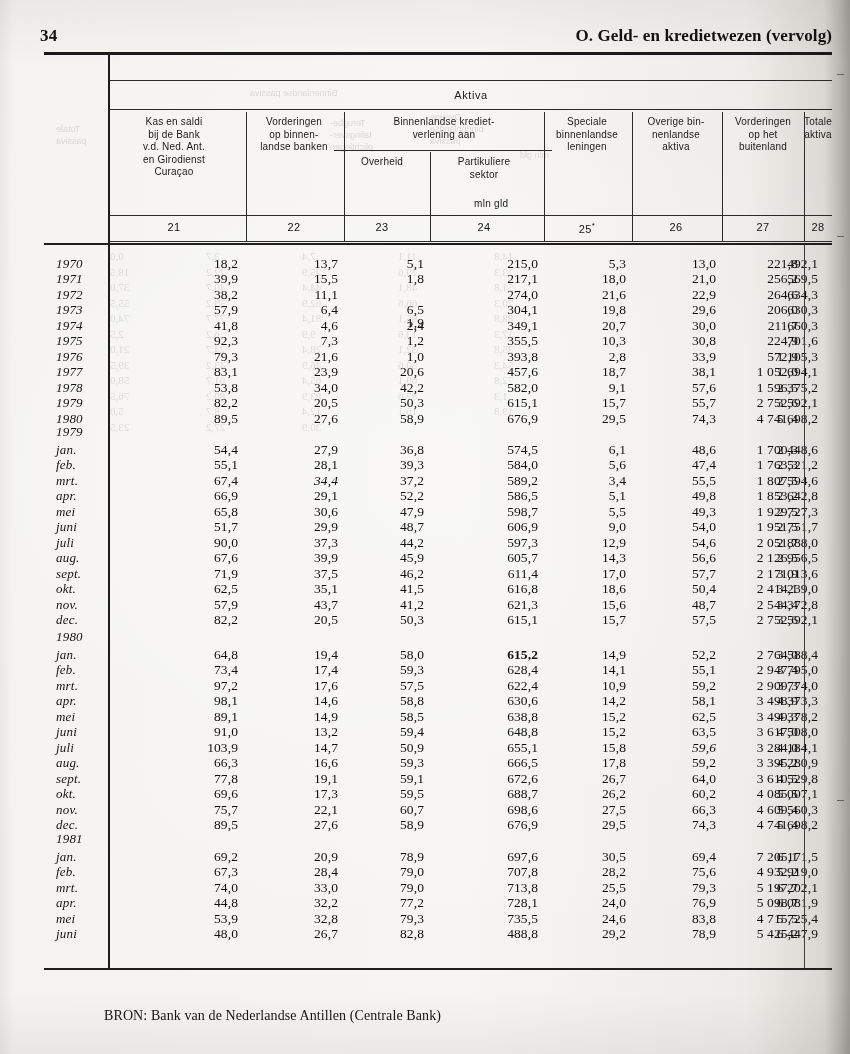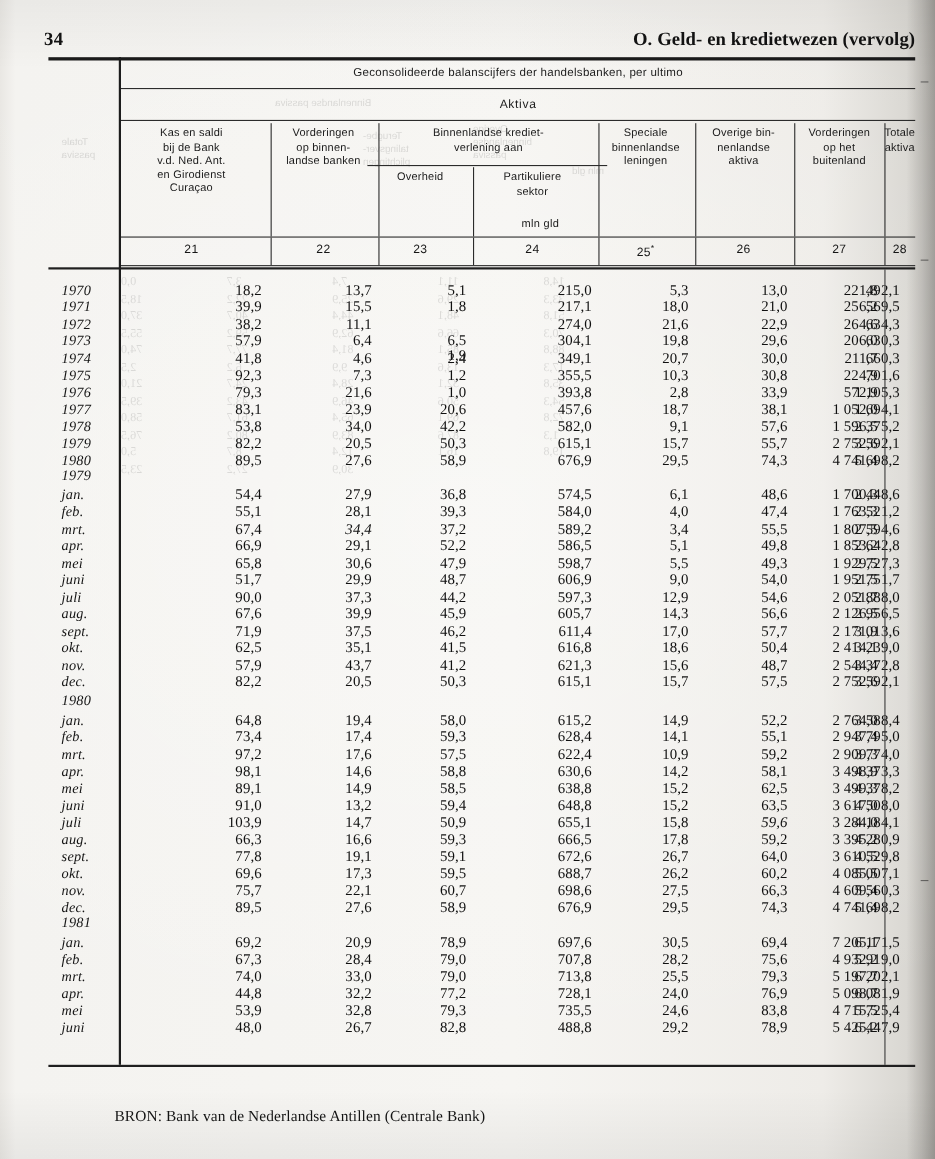--- a/index.html
+++ b/index.html
@@ -190,21 +190,20 @@
 
 <div id="page"></div>
 
 <div class="pagenum">34</div>
 <div class="runhead">O.  Geld- en kredietwezen (vervolg)</div>
 
 <div id="tablewrap">
   <div class="rule-top"></div>
   <div class="vrule-label"></div>
 
-  <div class="headband" id="band-consol">Geconsolideerde balanscijfers der handelsbanken, per ultimo</div>
   <div class="rule-thin" style="left:66px; top:28px; width:722px; height:1px;"></div>
 
   <div class="headband" id="band-aktiva">Aktiva</div>
   <div class="rule-thin" style="left:66px; top:57px; width:722px; height:1px;"></div>
 
   <div id="headcells">
       <div class="grouphead" style="left: 292px; top: 64px; width: 216px;"><span>Binnenlandse krediet-</span><br><span>verlening aan</span></div>
       <div class="rule-thin" style="left: 290px; top: 98px; width: 218px; height: 1px;"></div>
       <div class="colhead" style="left: 71px; top: 64px; width: 118px;"><span>Kas en saldi</span><br><span>bij de Bank</span><br><span>v.d. Ned. Ant.</span><br><span>en Girodienst</span><br><span>Curaçao</span></div>
       <div class="colnum" style="left: 90px; top: 169px; width: 80px;">21</div>
@@ -351,21 +350,21 @@
       <div class="cell" style="left: 340px; top: 390px; width: 160px; padding-right: 6px; box-sizing: border-box;">574,5</div>
       <div class="cell" style="left: 428px; top: 390px; width: 160px; padding-right: 6px; box-sizing: border-box;">6,1</div>
       <div class="cell" style="left: 518px; top: 390px; width: 160px; padding-right: 6px; box-sizing: border-box;">48,6</div>
       <div class="cell" style="left: 600px; top: 390px; width: 160px; padding-right: 6px; box-sizing: border-box;">1 700,3</div>
       <div class="cell" style="left: 628px; top: 390px; width: 160px; padding-right: 14px; box-sizing: border-box;">2 448,6</div>
       <div class="rowlabel" style="left: 12px; top: 405.45px;">feb.</div>
       <div class="cell" style="left: 40px; top: 405.45px; width: 160px; padding-right: 6px; box-sizing: border-box;">55,1</div>
       <div class="cell" style="left: 140px; top: 405.45px; width: 160px; padding-right: 6px; box-sizing: border-box;">28,1</div>
       <div class="cell" style="left: 226px; top: 405.45px; width: 160px; padding-right: 6px; box-sizing: border-box;">39,3</div>
       <div class="cell" style="left: 340px; top: 405.45px; width: 160px; padding-right: 6px; box-sizing: border-box;">584,0</div>
-      <div class="cell" style="left: 428px; top: 405.45px; width: 160px; padding-right: 6px; box-sizing: border-box;">4,0</div>
+      <div class="cell" style="left: 428px; top: 405.45px; width: 160px; padding-right: 6px; box-sizing: border-box;">5,6</div>
       <div class="cell" style="left: 518px; top: 405.45px; width: 160px; padding-right: 6px; box-sizing: border-box;">47,4</div>
       <div class="cell" style="left: 600px; top: 405.45px; width: 160px; padding-right: 6px; box-sizing: border-box;">1 763,3</div>
       <div class="cell" style="left: 628px; top: 405.45px; width: 160px; padding-right: 14px; box-sizing: border-box;">2 521,2</div>
       <div class="rowlabel" style="left: 12px; top: 420.9px;">mrt.</div>
       <div class="cell" style="left: 40px; top: 420.9px; width: 160px; padding-right: 6px; box-sizing: border-box;">67,4</div>
       <div class="cell" style="left: 140px; top: 420.9px; width: 160px; padding-right: 6px; box-sizing: border-box; font-style: italic;">34,4</div>
       <div class="cell" style="left: 226px; top: 420.9px; width: 160px; padding-right: 6px; box-sizing: border-box;">37,2</div>
       <div class="cell" style="left: 340px; top: 420.9px; width: 160px; padding-right: 6px; box-sizing: border-box;">589,2</div>
       <div class="cell" style="left: 428px; top: 420.9px; width: 160px; padding-right: 6px; box-sizing: border-box;">3,4</div>
       <div class="cell" style="left: 518px; top: 420.9px; width: 160px; padding-right: 6px; box-sizing: border-box;">55,5</div>
@@ -450,21 +449,21 @@
       <div class="cell" style="left: 340px; top: 559.95px; width: 160px; padding-right: 6px; box-sizing: border-box;">615,1</div>
       <div class="cell" style="left: 428px; top: 559.95px; width: 160px; padding-right: 6px; box-sizing: border-box;">15,7</div>
       <div class="cell" style="left: 518px; top: 559.95px; width: 160px; padding-right: 6px; box-sizing: border-box;">57,5</div>
       <div class="cell" style="left: 600px; top: 559.95px; width: 160px; padding-right: 6px; box-sizing: border-box;">2 752,6</div>
       <div class="cell" style="left: 628px; top: 559.95px; width: 160px; padding-right: 14px; box-sizing: border-box;">3 592,1</div>
       <div class="rowlabel" style="left: 12px; top: 577px;">1980</div>
       <div class="rowlabel" style="left: 12px; top: 595px;">jan.</div>
       <div class="cell" style="left: 40px; top: 595px; width: 160px; padding-right: 6px; box-sizing: border-box;">64,8</div>
       <div class="cell" style="left: 140px; top: 595px; width: 160px; padding-right: 6px; box-sizing: border-box;">19,4</div>
       <div class="cell" style="left: 226px; top: 595px; width: 160px; padding-right: 6px; box-sizing: border-box;">58,0</div>
-      <div class="cell" style="left: 340px; top: 595px; width: 160px; padding-right: 6px; box-sizing: border-box;">615,2</div>
+      <div class="cell" style="left: 340px; top: 595px; width: 160px; padding-right: 6px; box-sizing: border-box; font-weight: bold;">615,2</div>
       <div class="cell" style="left: 428px; top: 595px; width: 160px; padding-right: 6px; box-sizing: border-box;">14,9</div>
       <div class="cell" style="left: 518px; top: 595px; width: 160px; padding-right: 6px; box-sizing: border-box;">52,2</div>
       <div class="cell" style="left: 600px; top: 595px; width: 160px; padding-right: 6px; box-sizing: border-box;">2 764,0</div>
       <div class="cell" style="left: 628px; top: 595px; width: 160px; padding-right: 14px; box-sizing: border-box;">3 588,4</div>
       <div class="rowlabel" style="left: 12px; top: 610.45px;">feb.</div>
       <div class="cell" style="left: 40px; top: 610.45px; width: 160px; padding-right: 6px; box-sizing: border-box;">73,4</div>
       <div class="cell" style="left: 140px; top: 610.45px; width: 160px; padding-right: 6px; box-sizing: border-box;">17,4</div>
       <div class="cell" style="left: 226px; top: 610.45px; width: 160px; padding-right: 6px; box-sizing: border-box;">59,3</div>
       <div class="cell" style="left: 340px; top: 610.45px; width: 160px; padding-right: 6px; box-sizing: border-box;">628,4</div>
       <div class="cell" style="left: 428px; top: 610.45px; width: 160px; padding-right: 6px; box-sizing: border-box;">14,1</div>

